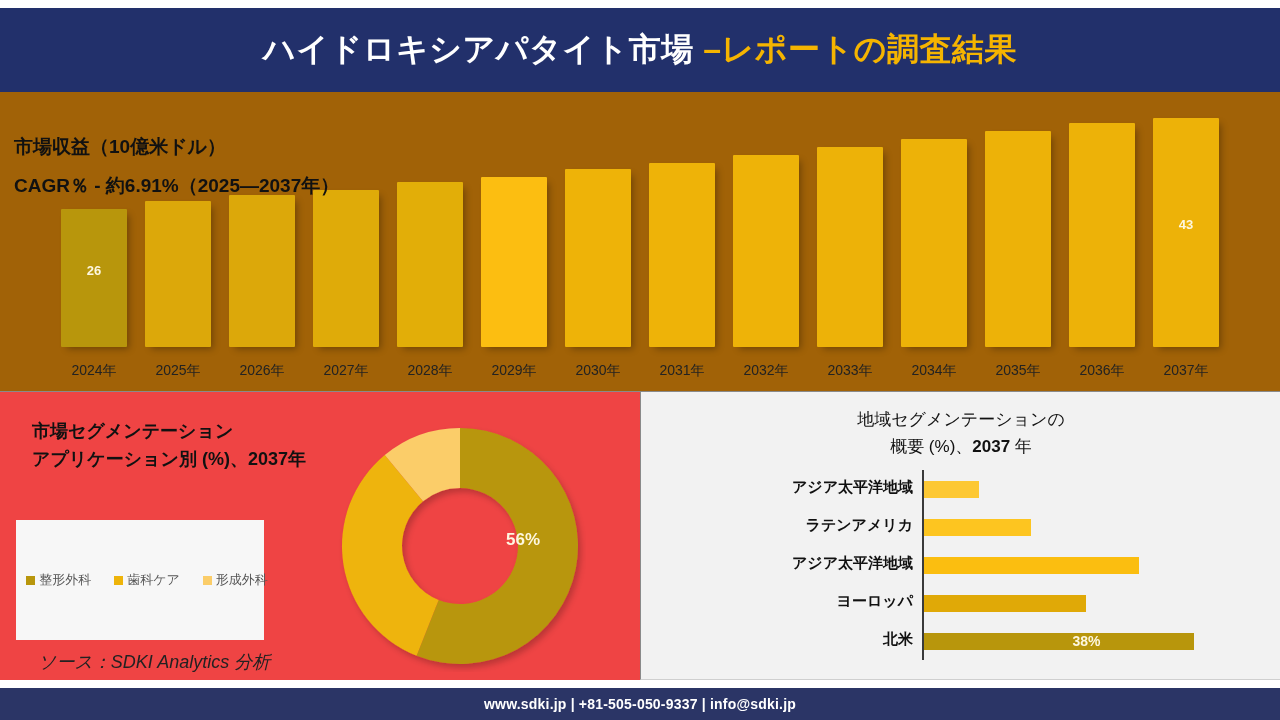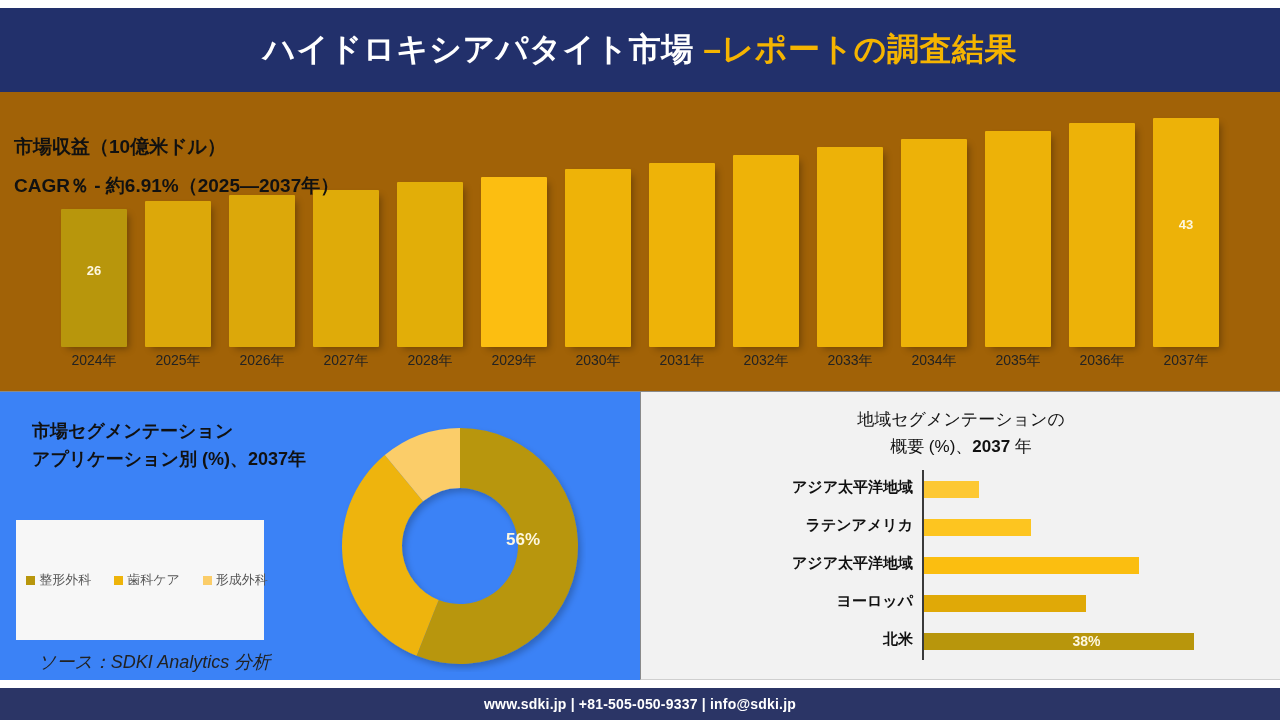--- a/index.html
+++ b/index.html
@@ -102,42 +102,42 @@
   }
   .col-axis-labels {
     position: absolute;
     left: 52px;
     top: 258px;
     width: 1176px;
     height: 24px;
   }
   .col-axis-label {
     position: absolute;
-    top: 2px;
+    top: 12px;
     width: 88px;
     text-align: center;
     font-size: 14px;
     color: #222222;
   }
 
   
   .bottom-row {
     position: absolute;
     left: 0;
     top: 392px;
     width: 1280px;
     height: 288px;
   }
   .panel-left {
     position: absolute;
     left: 0;
     top: 0;
     width: 680px;
     height: 288px;
-    background: #3b82f6;
+    background: #ef4444;
     border-right: 1px solid #8a8a8a;
     box-sizing: border-box;
   }
   .panel-right {
     position: absolute;
     left: 640px;
     top: 0;
     width: 640px;
     height: 288px;
     background: #f2f2f2;

